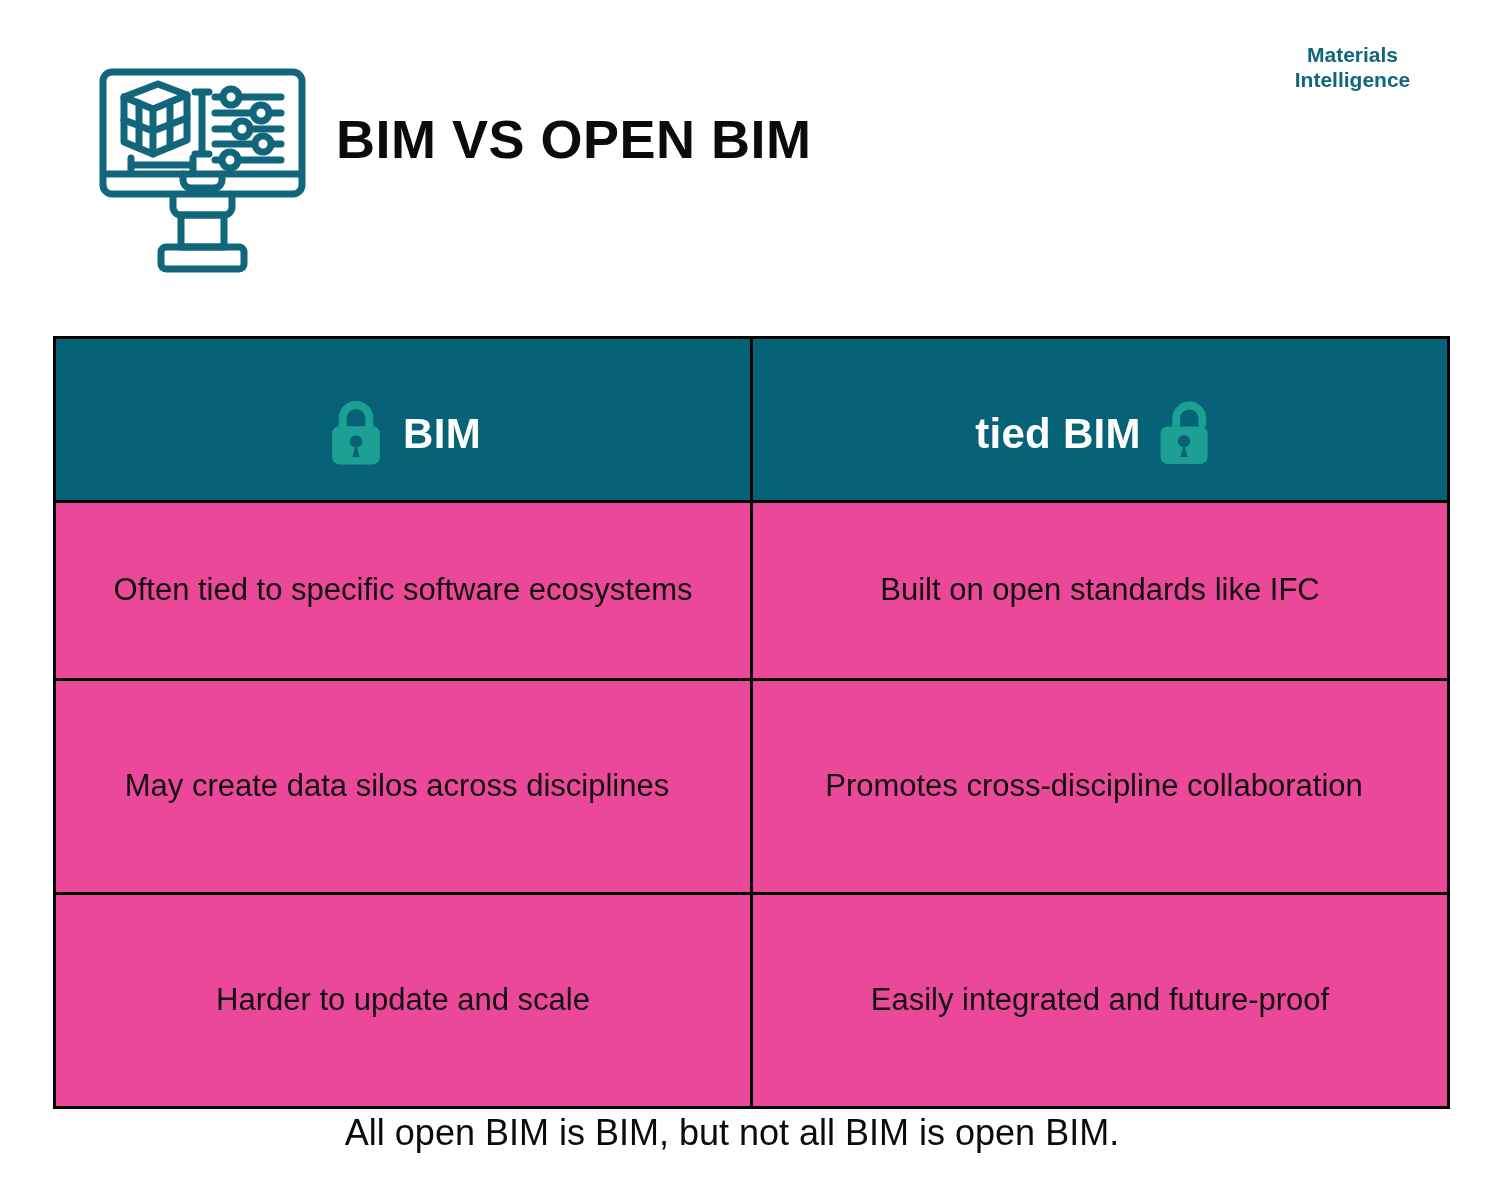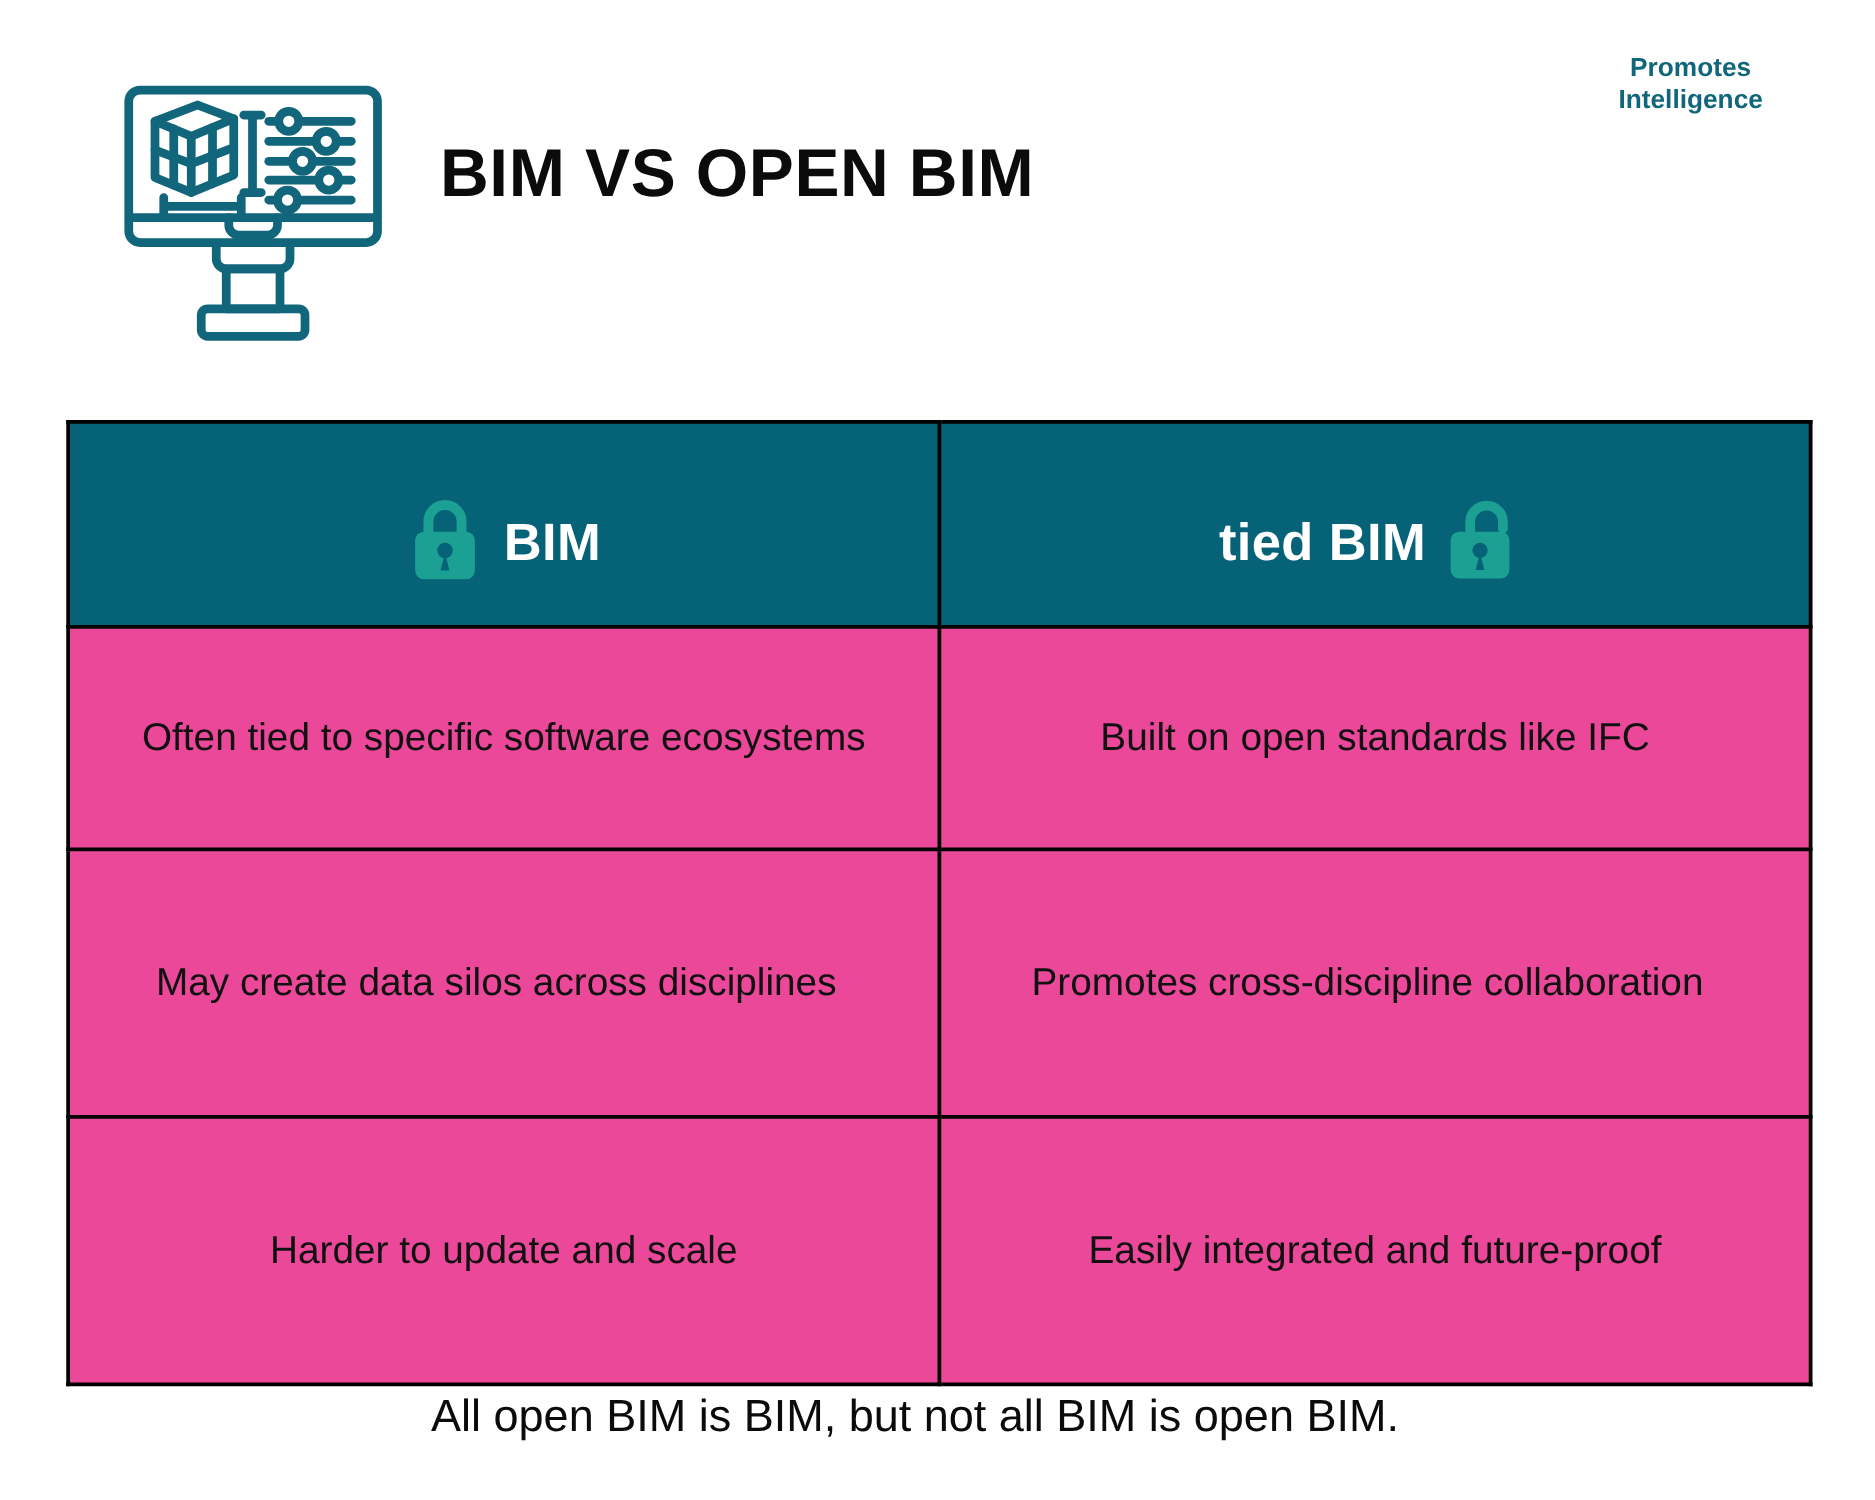--- a/index.html
+++ b/index.html
@@ -26,21 +26,21 @@
   .monitor-icon {
     position: absolute;
     left: 95px;
     top: 62px;
     width: 215px;
     height: 212px;
   }
 
   .page-title {
     position: absolute;
-    left: 352px;
+    left: 336px;
     top: 108px;
     font-size: 54px;
     font-weight: bold;
     letter-spacing: 0.5px;
     color: #0b0b0b;
     white-space: nowrap;
   }
 
   
   .brand {
@@ -184,21 +184,21 @@
         <line x1="120" y1="98" x2="186" y2="98"></line>
         <circle cx="135" cy="98" r="8" fill="#ffffff"></circle>
       </g>
     </svg>
   </span>
 
   <div class="page-title">BIM VS OPEN BIM</div>
 
   <div class="brand">
     <div class="brand-tagline">
-      <div>Promotes</div>
+      <div>Materials</div>
       <div>Intelligence</div>
     </div>
   </div>
 </div>
 
 <table class="compare-table">
   <thead>
     <tr>
       <th>
         <div class="head-inner">

